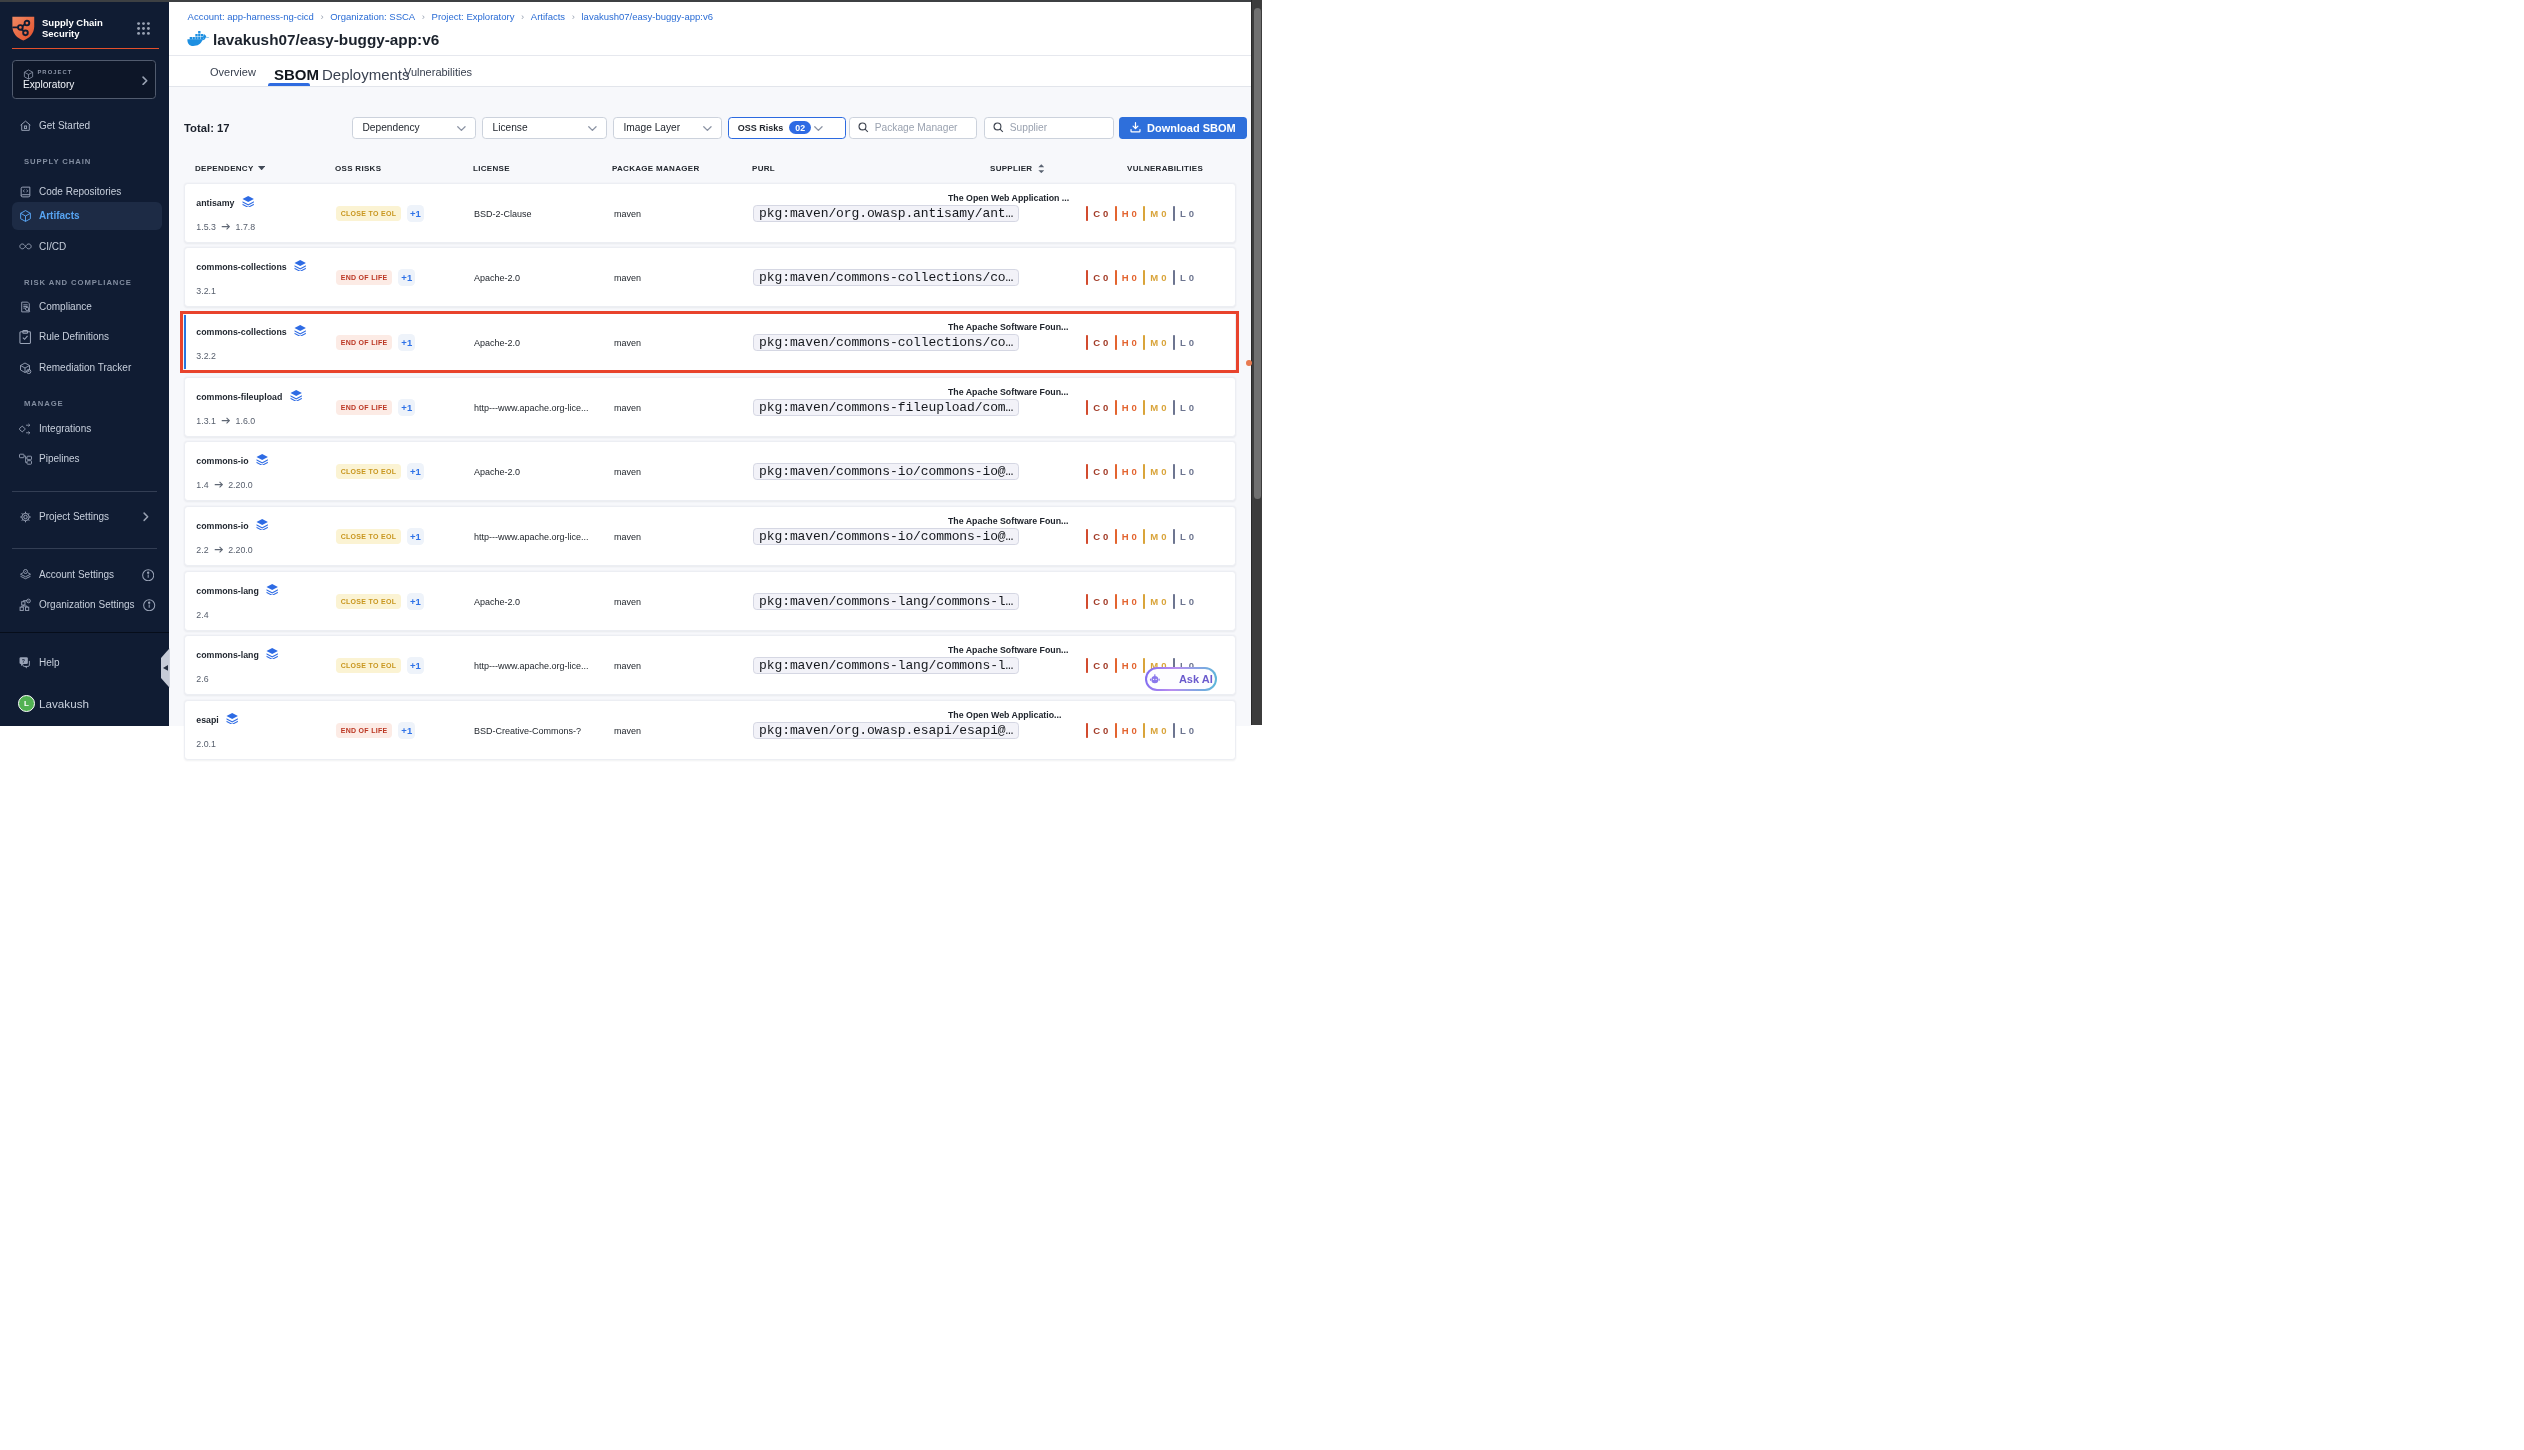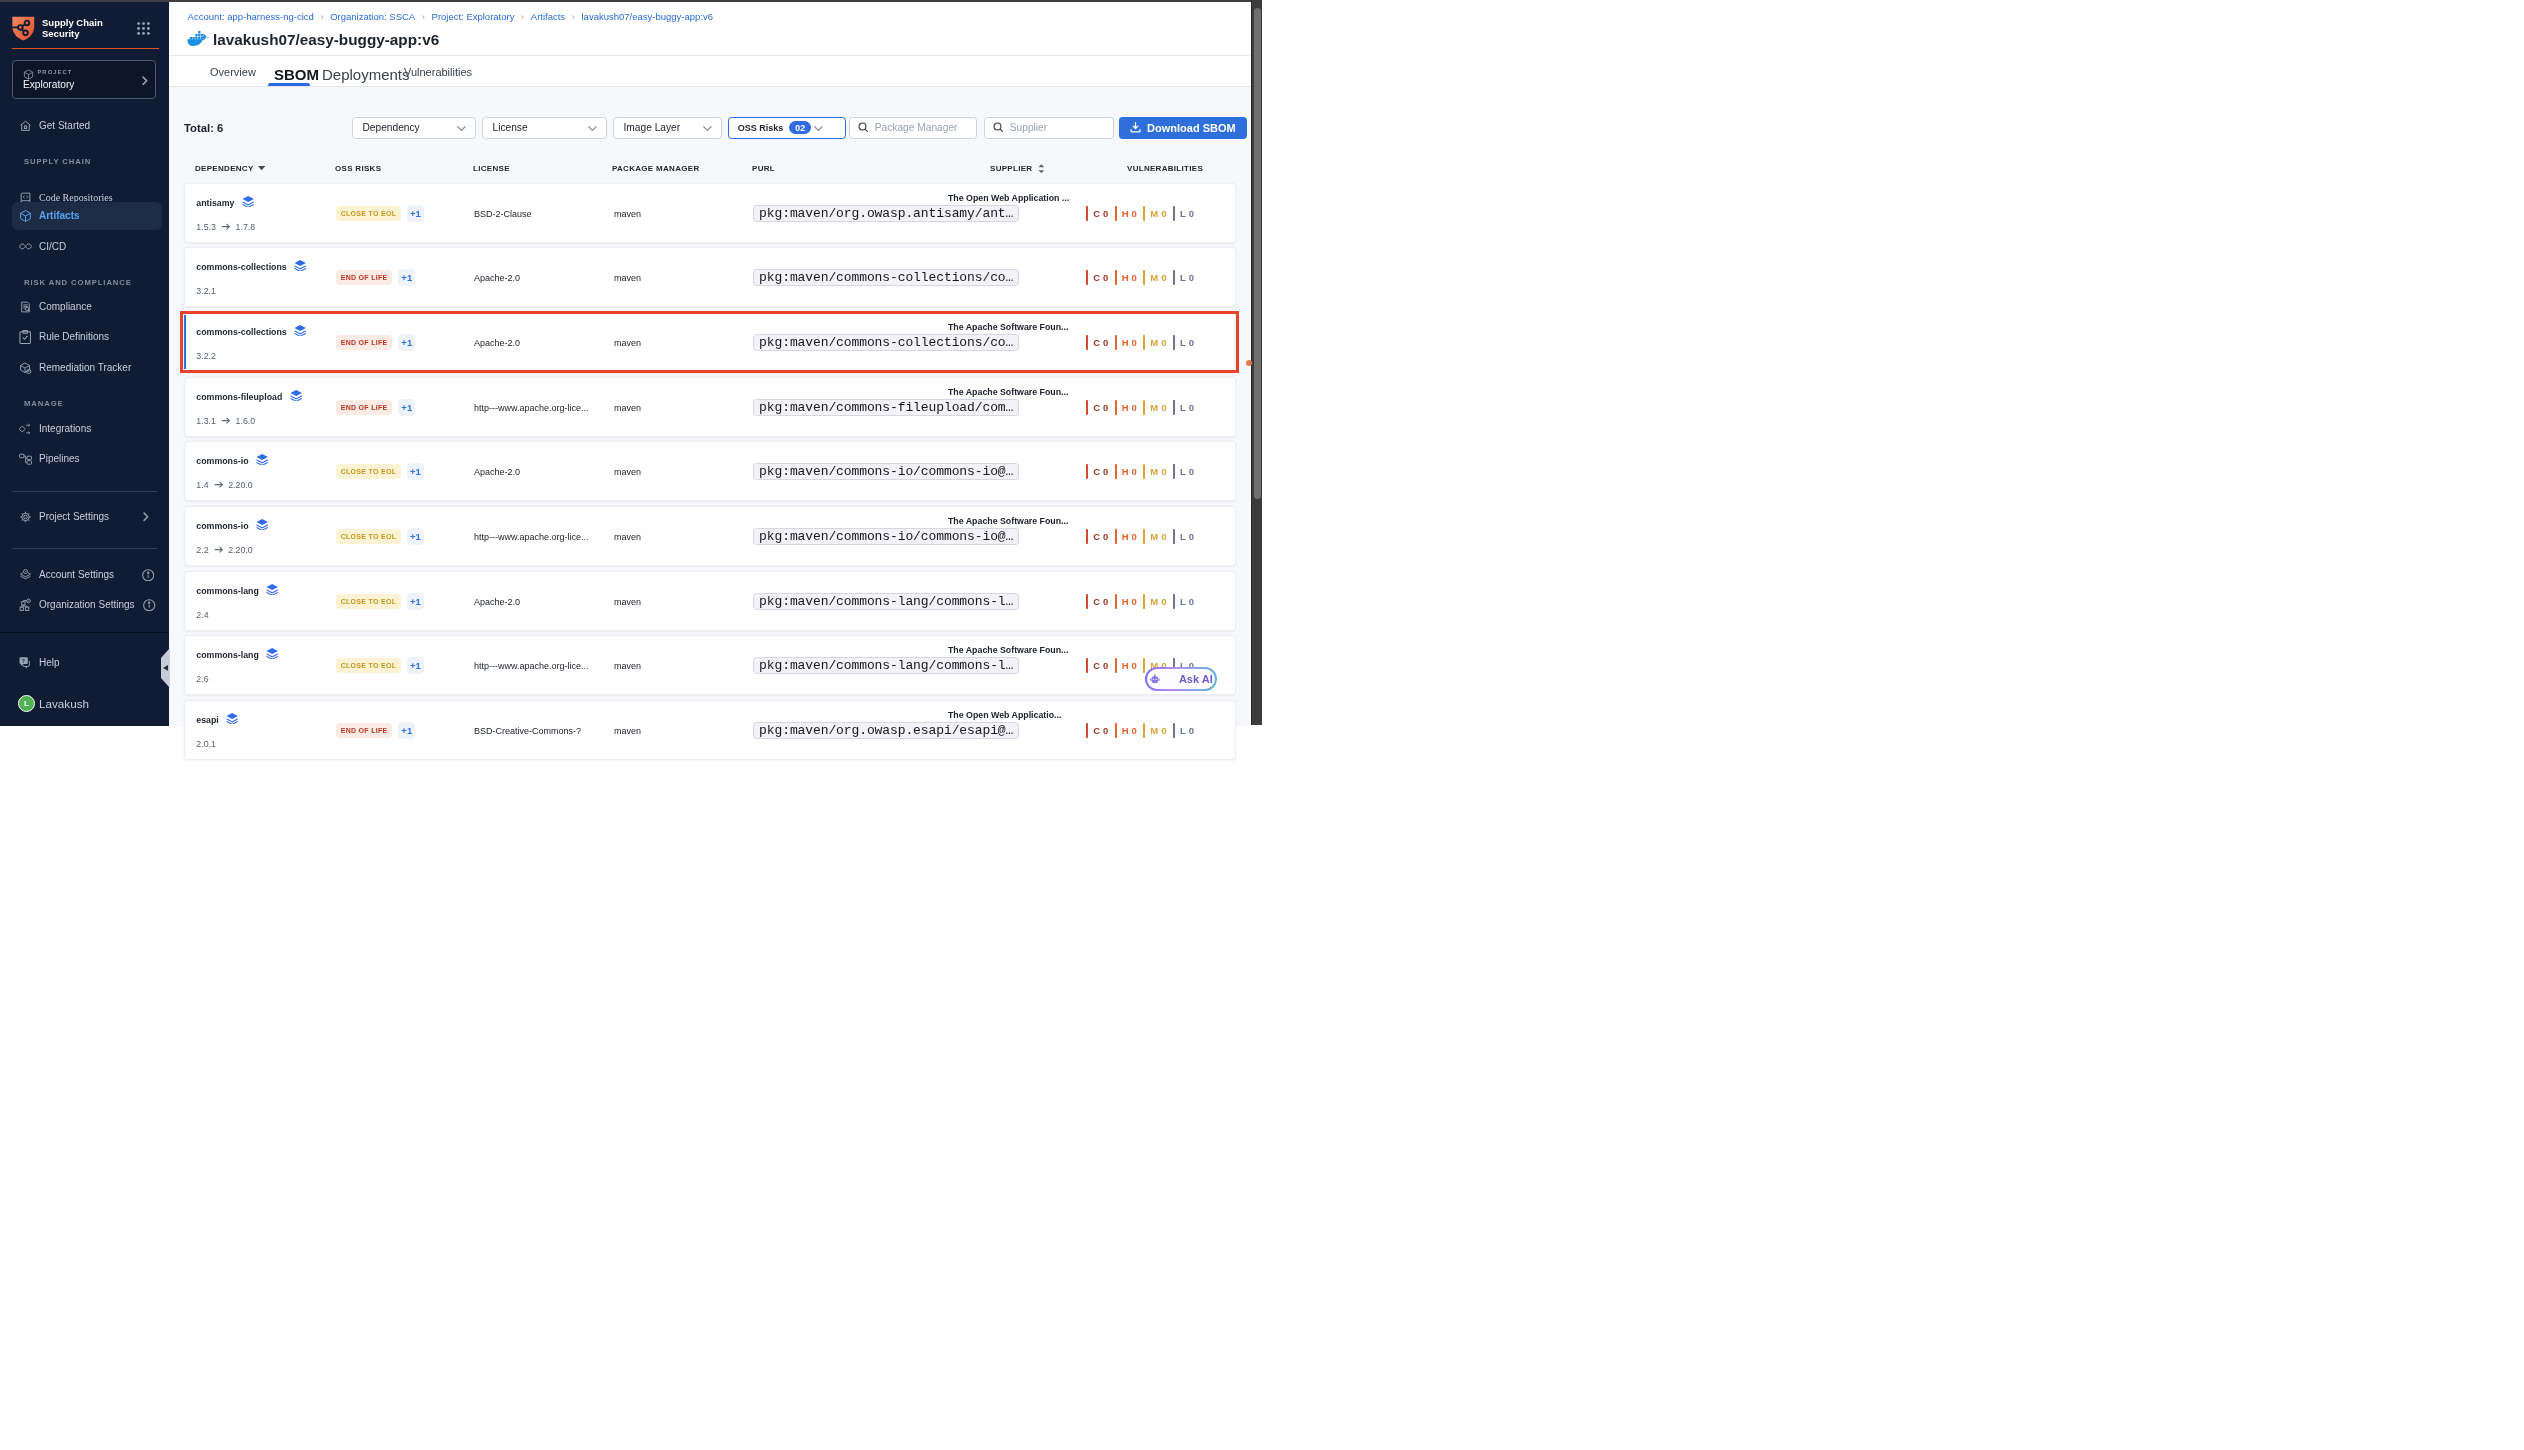--- a/index.html
+++ b/index.html
@@ -109,21 +109,21 @@
 
   <div class="navitem" style="top:110px;"><span class="nico">
     <svg width="14" height="14" viewBox="0 0 24 24" fill="none" stroke="#9aa4b8" stroke-width="1.8">
           <path d="M3 10.5 L12 3 L21 10.5 M5 9 V20 H19 V9"></path>
           <rect x="10" y="12" width="4" height="4.5"></rect>
         </svg>
   </span>Get Started</div>
 
   <div class="navlabel" style="top:155px;">SUPPLY CHAIN</div>
 
-  <div class="navitem" style="top:182px;font-family:Liberation Serif, serif;"><span class="nico">
+  <div class="navitem" style="top:176px;"><span class="nico">
     <svg width="14" height="14" viewBox="0 0 24 24" fill="none" stroke="#9aa4b8" stroke-width="1.8">
           <path d="M4 5 Q4 3 7 3 H20 V19 Q20 21 17 21 H7 Q4 21 4 19 Z M4 19 Q4 17 7 17 H20"></path>
           <path d="M10 7.5 L8 10 L10 12.5 M14 7.5 L16 10 L14 12.5" stroke-width="1.5"></path>
         </svg>
   </span>Code Repositories</div>
 
   <div class="navitem navactive" style="top:200px;"><span class="nico">
     <svg width="14" height="14" viewBox="0 0 24 24" fill="none" stroke="#57a4f2" stroke-width="1.8">
           <path d="M12 2 L21 7 V17 L12 22 L3 17 V7 Z M3 7 L12 12 L21 7 M12 12 V22"></path>
         </svg>
@@ -261,21 +261,21 @@
     <div class="abs" style="left:44px; top:29px; font-size:15.3px; font-weight:bold; color:#1b222c;">lavakush07/easy-buggy-app:v6</div>
     <div id="divider1"></div>
 
     <div class="abs" style="left:41px; top:64px; font-size:11px; color:#394150;">Overview</div>
     <div class="abs" style="left:105px; top:64px; font-size:15px; font-weight:bold; color:#11161d;">SBOM</div>
     <div class="abs" style="left:153px; top:64px; font-size:15px; color:#394150;">Deployments</div>
     <div class="abs" style="left:235px; top:64px; font-size:11px; color:#394150;">Vulnerabilities</div>
     <div class="abs" style="left:99px; top:81px; width:42px; height:3.7px; background:#2f6be0; border-radius:2.2px 2.2px 0 0;"></div>
   </div>
 
-  <div class="abs" style="left:15px; top:120px; font-size:11.3px; font-weight:bold; color:#1b212b;">Total: 6</div>
+  <div class="abs" style="left:15px; top:120px; font-size:11.3px; font-weight:bold; color:#1b212b;">Total: 17</div>
 
   <div class="selbox" style="left:183px; width:124px;">
       <span style="padding-left:9.5px;">Dependency</span>
     <svg class="selchev" width="8.8" height="5.1" viewBox="0 0 12 7">
         <path d="M1 1 L6 6 L11 1" fill="none" stroke="#8b93a3" stroke-width="1.7" stroke-linecap="round"></path>
       </svg>
     </div>
   <div class="selbox" style="left:313px; width:125px;">
       <span style="padding-left:9.5px;">License</span>
     <svg class="selchev" width="8.8" height="5.1" viewBox="0 0 12 7">

